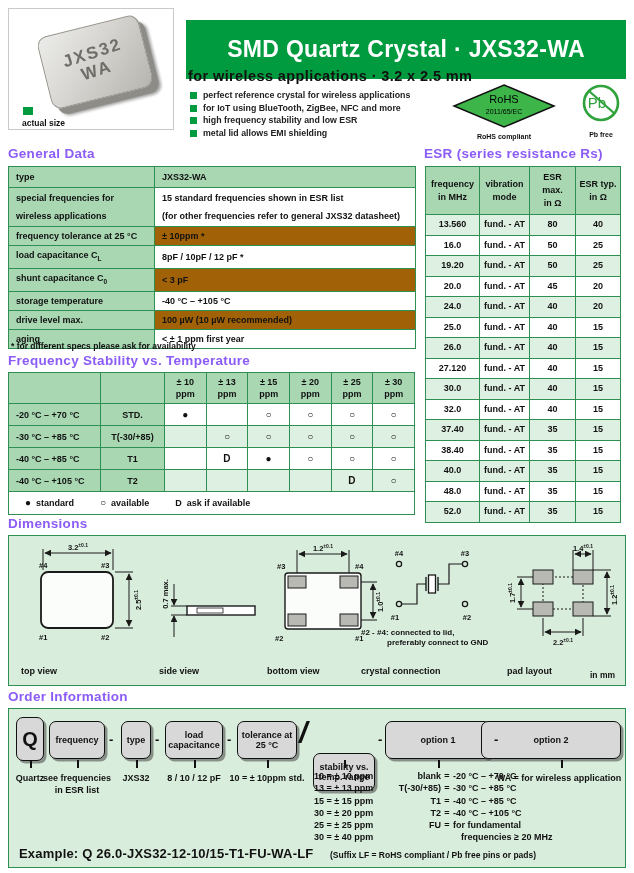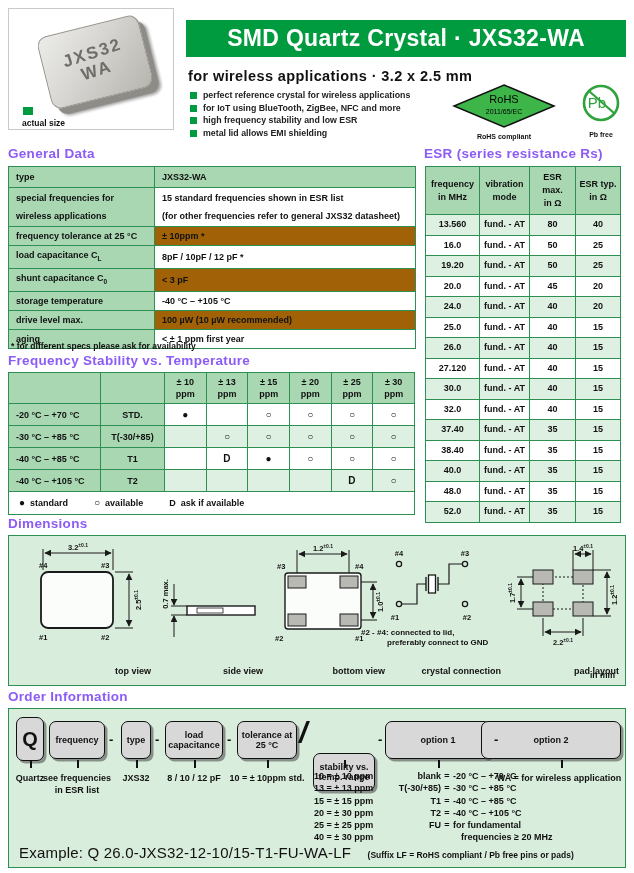--- a/index.html
+++ b/index.html
@@ -11,21 +11,21 @@
   .photo-box{left:8px;top:8px;width:164px;height:120px;background:#fff;border:1px solid #c9c9c9;}
   .chip{position:absolute;left:34px;top:16px;width:102px;height:72px;transform:rotate(-14deg);
         background:linear-gradient(135deg,#ececea 0%,#d6d5d1 45%,#b7b5af 100%);
         border:1px solid #98948c;border-radius:10px;
         box-shadow:5px 7px 0 #8e8c86,7px 9px 3px rgba(0,0,0,.35);
         display:flex;flex-direction:column;align-items:center;justify-content:center;}
   .chip div{font-weight:bold;font-size:17px;letter-spacing:2px;color:#6e6d68;line-height:18px;transform:rotate(-4deg);}
   .size-swatch{left:14px;top:98px;width:10px;height:8px;background:#009b3e;}
   .size-label{left:13px;top:109px;font-size:8.5px;font-weight:bold;}
 
-  .banner{left:186px;top:20px;width:440px;height:37px;background:#009b3e;
+  .banner{left:186px;top:20px;width:440px;height:59px;background:#009b3e;
           display:flex;align-items:center;justify-content:center;}
   .banner span{color:#fff;font-weight:bold;font-size:23px;letter-spacing:.3px;}
   .subtitle{left:188px;top:68px;font-size:14.5px;font-weight:bold;letter-spacing:.4px;}
   .bullets{left:190px;top:91px;}
   .bullet{display:flex;align-items:flex-start;margin-bottom:3px;}
   .bullet .sq{width:7px;height:7px;background:#009b3e;margin:1px 6px 0 0;flex:none;}
   .bullet .tx{font-size:8.8px;font-weight:bold;color:#222;line-height:9.5px;}
   .rohs{left:452px;top:84px;width:104px;text-align:center;}
   .rohs-caption{font-size:7px;font-weight:bold;margin-top:1px;}
   .pb{left:578px;top:82px;width:46px;text-align:center;}
@@ -46,38 +46,38 @@
   .gdtable tr.hd td{height:14px;}
   .gdtable tr.two td{height:32px;}
 
   .esrtable{left:425px;top:166px;width:195px;}
   .esrtable td{text-align:center;padding:4px 2px;line-height:11.5px;}
   .esrtable .hdr div{line-height:13px;}
   .esrtable tbody tr:nth-child(odd) td{background:#def0e2;}
   .esrtable tbody tr:nth-child(even) td{background:#fff;}
 
   .sttable{left:8px;top:372px;width:407px;}
-  .sttable td{text-align:center;padding:3px 2px;height:15px;line-height:12px;}
+  .sttable td{text-align:center;padding:3px 8px;height:15px;line-height:12px;}
   .sttable td.range{text-align:left;padding-left:7px;}
   .sttable tr.alt td.sym{background:#def0e2;}
   .sttable tr.norm td.sym{background:#fff;}
   .sttable .dot{font-size:10px;}
   .sttable .legend-row td{background:#fff;height:16px;}
   .legend-inner{display:flex;gap:26px;padding-left:8px;align-items:center;}
   .legend-inner .it{display:flex;gap:5px;align-items:center;font-size:9px;font-weight:bold;}
 
   .footnote{left:11px;top:341px;font-size:8.5px;font-weight:bold;}
 
   
   .panel{background:#d9eddc;border:1px solid #2e8f52;box-sizing:border-box;}
   .dims-panel{left:8px;top:535px;width:618px;height:151px;}
   .order-panel{left:8px;top:708px;width:618px;height:160px;}
 
   .dim-block{position:absolute;top:6px;height:139px;}
-  .dim-caption{position:absolute;bottom:5px;left:0;width:100%;text-align:right;
+  .dim-caption{position:absolute;bottom:5px;left:0;width:100%;text-align:left;
                font-size:9px;font-weight:bold;}
   .dims-panel svg{overflow:visible;display:block;}
   .dims-panel svg text{font-family:"Liberation Sans",sans-serif;font-size:7.5px;font-weight:bold;fill:#111;}
   .dims-panel svg .tol{font-size:5px;}
   .conn-note{position:absolute;left:0;top:86px;width:140px;font-size:8px;font-weight:bold;line-height:10px;}
   .conn-note .l2{padding-left:26px;}
   .inmm{position:absolute;right:10px;bottom:5px;font-size:8.5px;font-weight:bold;}
 
   
   .obox{position:absolute;top:12px;height:38px;background:#d8d8d8;border:1.5px solid #111;
@@ -90,21 +90,21 @@
   .oslash{position:absolute;font-weight:bold;font-size:30px;font-style:italic;top:7px;}
   .odesc{position:absolute;top:63px;font-size:9px;font-weight:bold;text-align:center;line-height:12px;}
   .olist{position:absolute;left:305px;top:61px;font-size:9px;font-weight:bold;line-height:12.3px;}
   .o1grid{position:absolute;left:374px;top:61px;display:grid;
           grid-template-columns:58px 8px 102px;column-gap:2px;
           font-size:9px;font-weight:bold;line-height:12.3px;}
   .o1grid .k{text-align:right;}
   .o1grid .e{text-align:center;}
   .o1grid .v{text-align:left;}
   .example{position:absolute;left:10px;top:135px;white-space:nowrap;}
-  .example .big{font-size:15px;font-weight:normal;letter-spacing:.2px;}
+  .example .big{font-size:13px;font-weight:bold;letter-spacing:.2px;}
   .example .small{font-size:8.5px;font-weight:bold;margin-left:12px;}
 </style>
 </head>
 <body>
 
 <div class="page">
 
   <div class="abs photo-box">
     <div class="chip">
       <div>JXS32</div>
@@ -562,23 +562,23 @@
         <div>in ESR list</div>
     </div>
     <div class="odesc" style="left:97px;width:60px;">JXS32</div>
     <div class="odesc" style="left:145px;width:80px;">8 / 10 / 12 pF</div>
     <div class="odesc" style="left:212px;width:92px;">10 = ± 10ppm std.</div>
 
     <div class="olist">
       <div>10 = ± 10 ppm</div>
       <div>13 = ± 13 ppm</div>
       <div>15 = ± 15 ppm</div>
-      <div>20 = ± 30 ppm</div>
+      <div>30 = ± 20 ppm</div>
       <div>25 = ± 25 ppm</div>
-      <div>40 = ± 30 ppm</div>
+      <div>30 = ± 40 ppm</div>
     </div>
 
     <div class="o1grid">
       <span class="k">blank</span>
         <span class="e">=</span>
         <span class="v">-20 °C –  +70 °C</span>
       <span class="k">T(-30/+85)</span>
         <span class="e">=</span>
         <span class="v">-30 °C –  +85 °C</span>
       <span class="k">T1</span>

